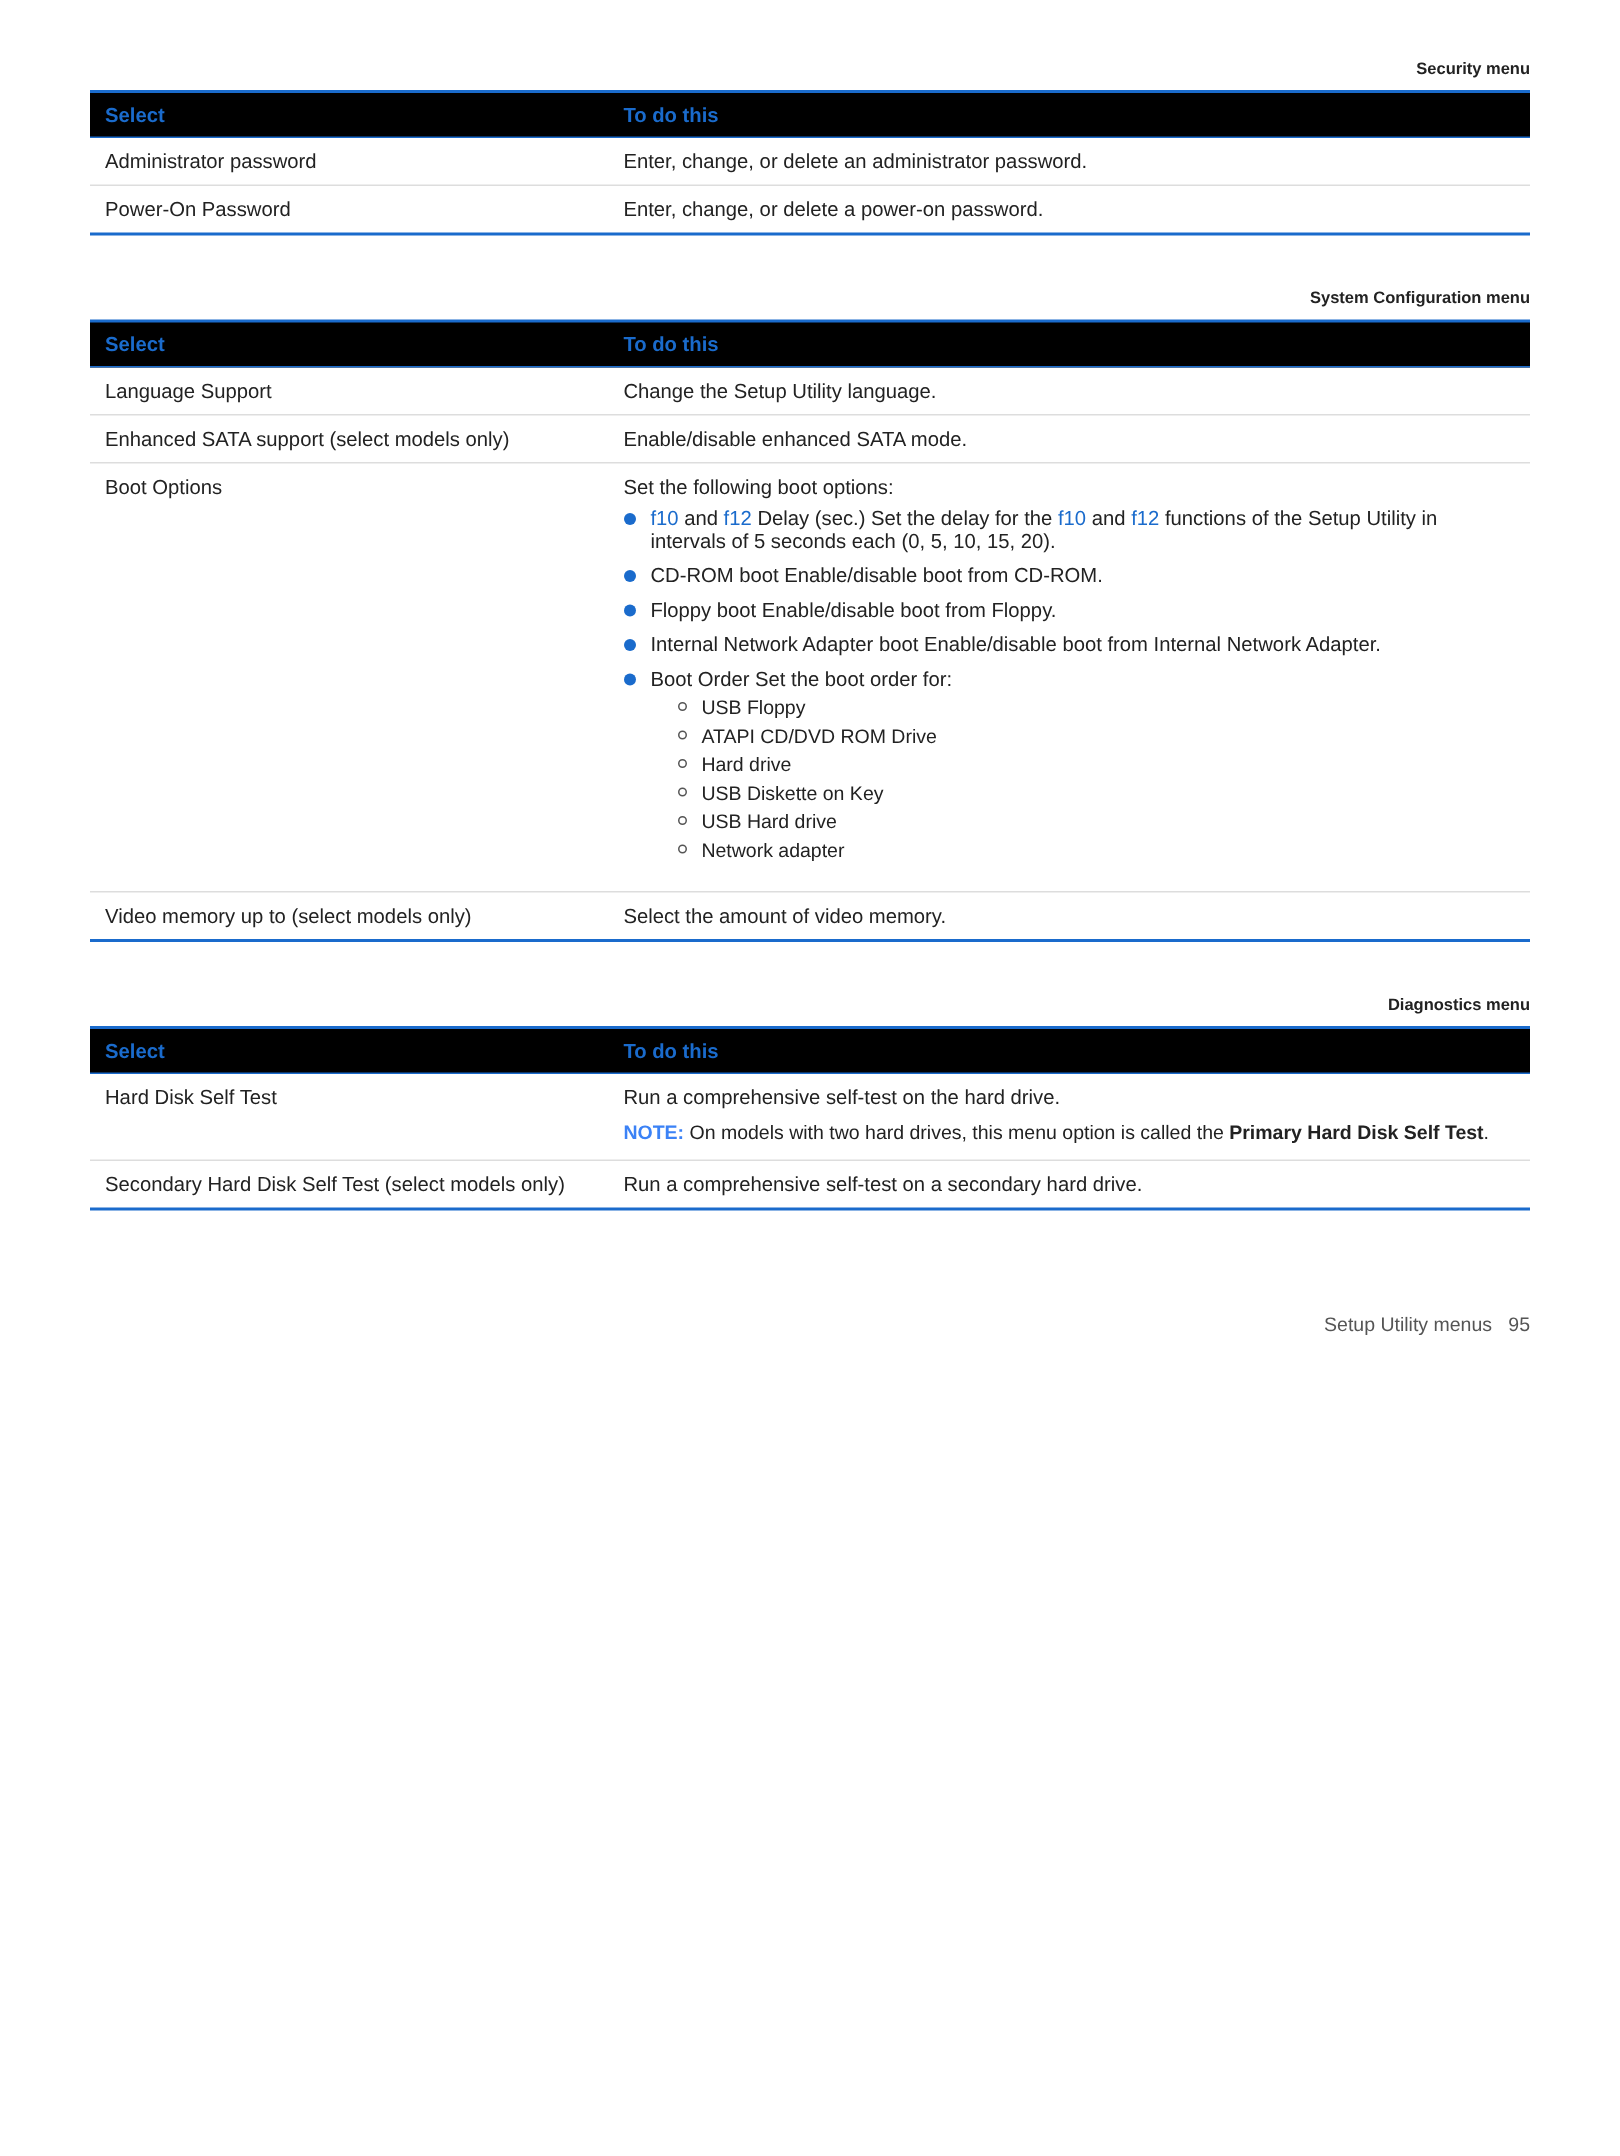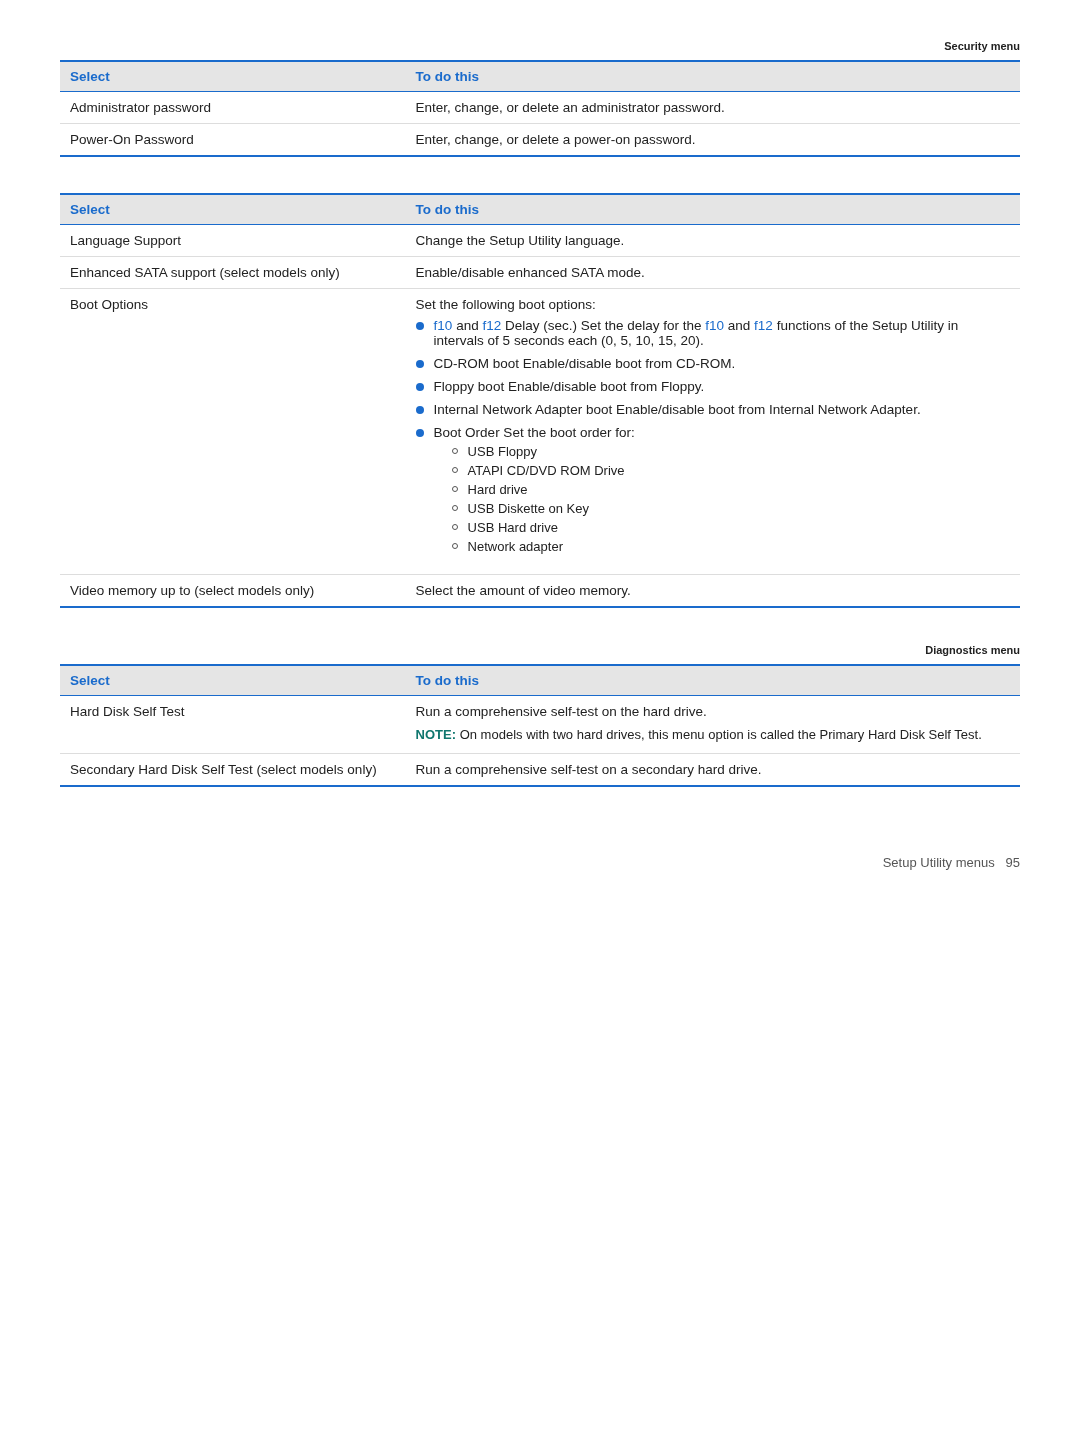--- a/index.html
+++ b/index.html
@@ -25,21 +25,21 @@
       margin-bottom: 36px;
     }
 
     table {
       width: 100%;
       border-collapse: collapse;
       margin-bottom: 4px;
     }
 
     thead tr {
-      background: #e5e5e5;
+      background: #000000;
     }
 
     thead th {
       padding: 7px 10px;
       text-align: left;
       font-weight: bold;
       color: #1a6bcc;
       font-size: 13.5px;
       border-top: 2px solid #1a6bcc;
       border-bottom: 1.5px solid #1a6bcc;
@@ -115,25 +115,25 @@
     }
 
     .note-box {
       margin-top: 6px;
       font-size: 13px;
       line-height: 1.5;
     }
 
     .note-label {
       font-weight: bold;
-      color: #0f766e;
+      color: #3b82f6;
     }
 
     .bold-text {
-      font-weight: normal;
+      font-weight: bold;
     }
 
     .blue-text {
       color: #1a6bcc;
     }
 
     .page-footer {
       text-align: right;
       font-size: 13px;
       color: #555;
@@ -168,20 +168,21 @@
     </tr>
         <tr>
       <td class="col-select">Power-On Password</td>
       <td class="col-todo">Enter, change, or delete a power-on password.</td>
     </tr>
       </tbody>
   </table>
 </div>
 
 <div class="menu-section">
+  <div class="section-title">System Configuration menu</div>
   <table>
     <thead>
       <tr>
         <th class="col-select">Select</th>
         <th class="col-todo">To do this</th>
       </tr>
     </thead>
     <tbody id="system-config-menu-body">
     <tr>
       <td class="col-select">Language Support</td>

